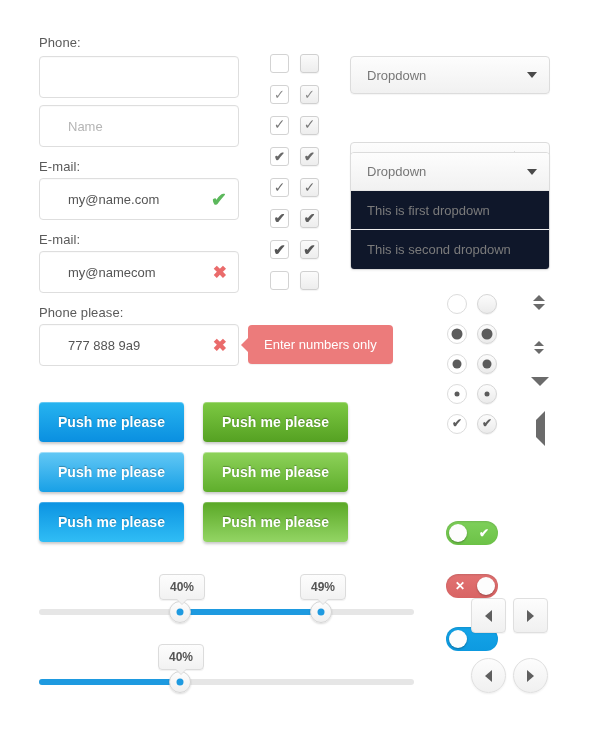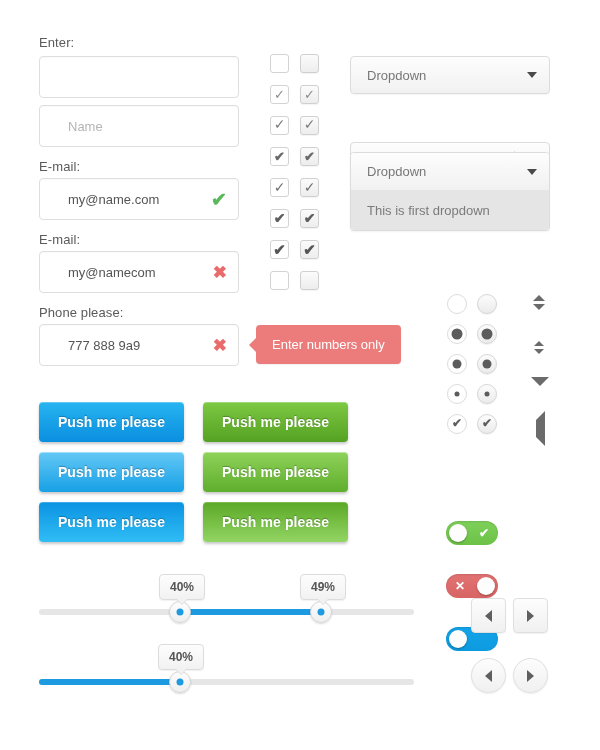--- a/index.html
+++ b/index.html
@@ -119,21 +119,21 @@
     height:38px; display:flex; align-items:center;
     padding:0 12px 0 16px;
     background:linear-gradient(to bottom,#fdfdfd,#f1f1f1);
     border-bottom:1px solid #e6e6e6;
     font-size:13px; color:#777; cursor:pointer;
   }
   .dd-open .head .lab{flex:1;}
   .dd-open .opt {
     height:39px; display:flex; align-items:center;
     padding:0 16px; font-size:13px; color:#7b7b7b;
-    border-bottom:1px solid #eee; background:#e5e5e5; cursor:pointer;
+    border-bottom:1px solid #eee; background:#0f172a; cursor:pointer;
   }
   .dd-open .opt:last-child{border-bottom:none;}
 
   
   .rd {
     width:20px;height:20px;border-radius:50%;
     border:1px solid #dcdcdc; background:#fff;
     position:relative; cursor:pointer; display:block;
   }
   .rd.shaded {
@@ -254,21 +254,21 @@
     cursor:pointer; box-shadow:0 1px 2px rgba(0,0,0,.07);
   }
   .tri-sm-left  { width:0;height:0;border-top:6px solid transparent;border-bottom:6px solid transparent;border-right:7px solid #5f5f5f; }
   .tri-sm-right { width:0;height:0;border-top:6px solid transparent;border-bottom:6px solid transparent;border-left:7px solid #5f5f5f; }
 </style>
 </head>
 <body>
 
 <div class="stage">
 
-  <div class="abs field-label" style="left:39px; top:35px;">Enter:</div>
+  <div class="abs field-label" style="left:39px; top:35px;">Phone:</div>
 
   <div class="abs" style="left:39px; top:56px;">
     <input class="txt tall plain" type="text" value="" style="">
   </div>
 
   <div class="abs" style="left:39px; top:105px;">
     <input class="txt tall plain" type="text" placeholder="Name" style="">
   </div>
 
   <div class="abs field-label" style="left:39px; top:159px;">E-mail:</div>
@@ -285,21 +285,21 @@
     <span class="in-icon bad">✖</span>
   </div>
 
   <div class="abs field-label" style="left:39px; top:305px;">Phone please:</div>
 
   <div class="abs" style="left:39px; top:324px; width:200px;">
     <input class="txt tall" type="text" value="777 888 9a9" style="">
     <span class="in-icon bad">✖</span>
   </div>
 
-  <div class="abs tooltip" style="left:256px; top:325px;">Enter numbers only</div>
+  <div class="abs tooltip" style="left:248px; top:325px;">Enter numbers only</div>
 
   <div class="abs" style="left:270px; top:54px;">
 
     <div class="abs" style="left:0;   top:0;">
       <div class="cb"></div>
       </div>
     <div class="abs" style="left:30px; top:0;">
       <div class="cb shaded"></div>
       </div>
 
@@ -387,20 +387,21 @@
     <span class="sep"></span>
     <span class="caret"></span>
   </div>
 
   <div class="abs dd-open" style="left:350px; top:152px;">
     <div class="head">
       <span class="lab">Dropdown</span>
       <span class="caret"></span>
     </div>
     <div class="opt">This is first dropdown</div>
+    <div class="opt">This is second dropdown</div>
   </div>
 
   <div class="abs" style="left:447px; top:294px;">
     <div class="abs" style="left:0;   top:0;">
       <div class="rd"></div>
       </div>
     <div class="abs" style="left:30px; top:0;">
       <div class="rd shaded"></div>
       </div>
 

